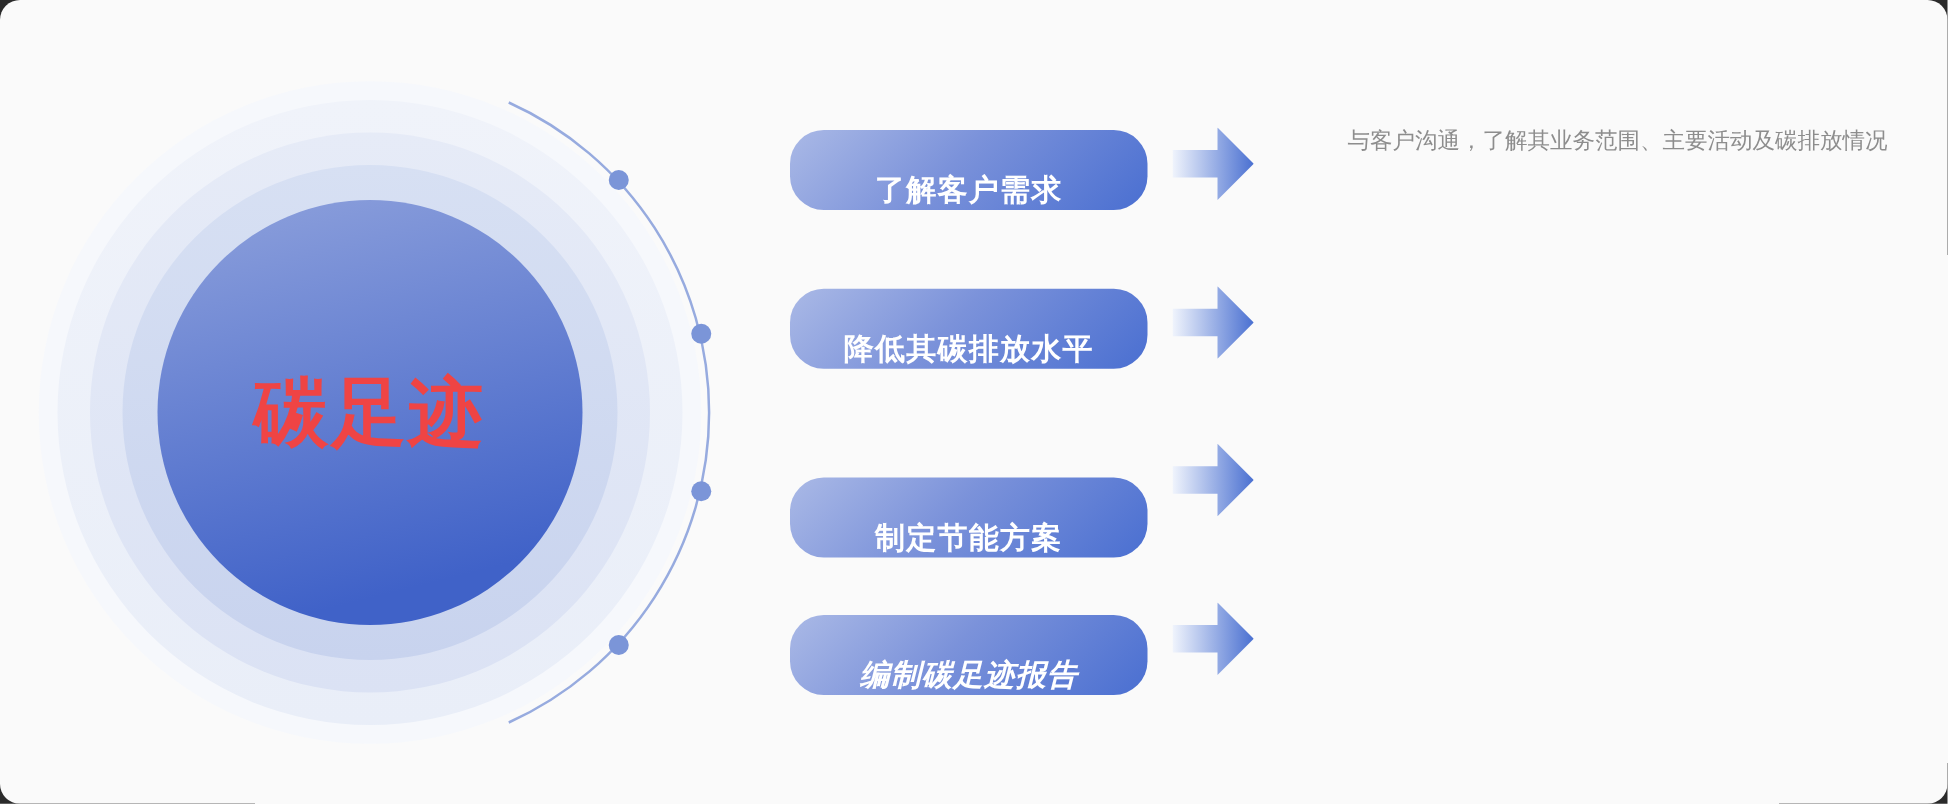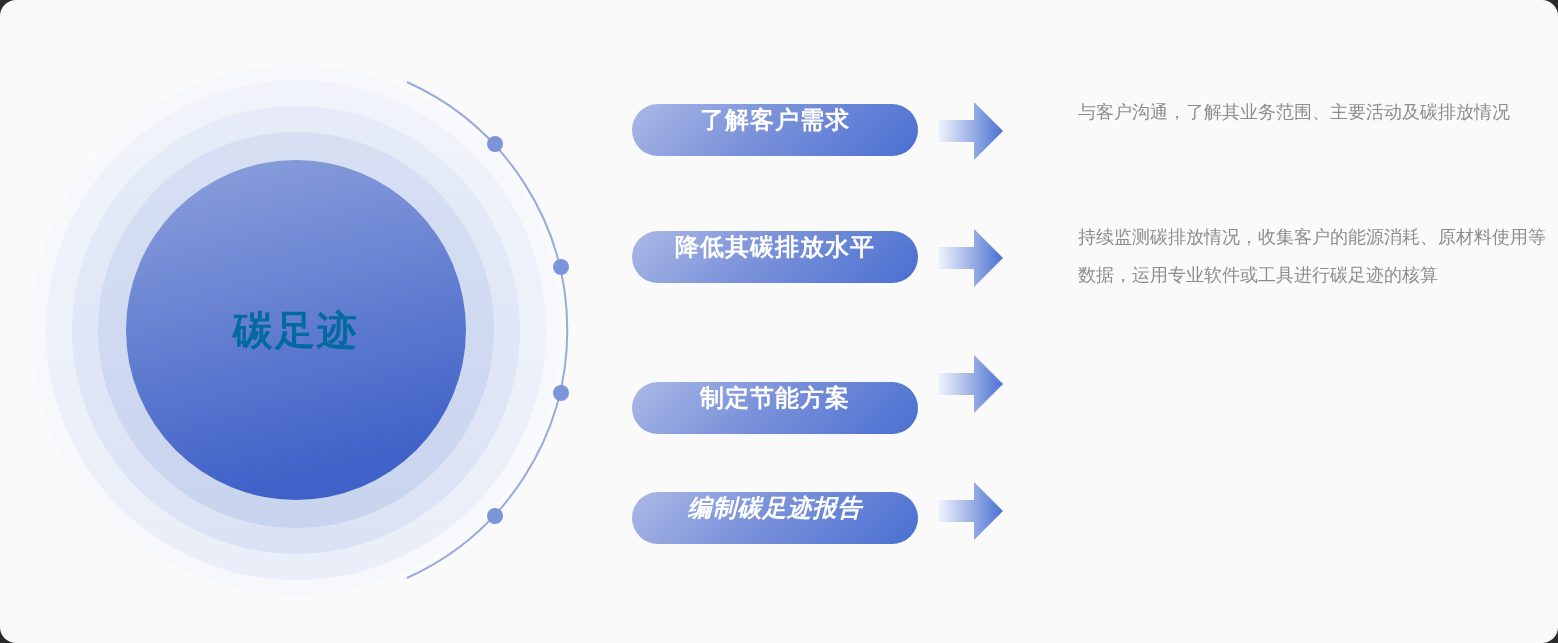--- a/index.html
+++ b/index.html
@@ -13,27 +13,27 @@
   .card{
     position:absolute;inset:0;
     background:#fafafa;
     border-radius:16px;
     overflow:hidden;
   }
   .diagram-svg{position:absolute;left:0;top:0;}
   .center-label{
     position:absolute;left:136px;top:301px;width:320px;height:58px;
     line-height:58px;text-align:center;
-    font-size:40px;font-weight:700;color:#0369a1;letter-spacing:2px;
+    font-size:60px;font-weight:700;color:#ef4444;letter-spacing:2px;
   }
   .pill{
-    position:absolute;left:632px;width:286px;height:52px;
+    position:absolute;left:632px;width:286px;height:64px;
     border-radius:27px;
     background:linear-gradient(135deg,#aab9e6 0%,#7b92da 45%,#4a6fd1 100%);
-    display:flex;align-items:flex-start;justify-content:center;
+    display:flex;align-items:flex-end;justify-content:center;
   }
   .pill span{
     font-size:24px;font-weight:700;color:#ffffff;letter-spacing:1px;
   }
   .arrow{position:absolute;left:938px;width:65px;height:58px;}
   .desc{
     position:absolute;left:1038px;width:468px;
     font-size:18px;line-height:38px;color:#8d8d8d;
     text-align:left;word-break:break-all;margin-left:40px;
   }
@@ -98,21 +98,20 @@
       <polygon points="0,18 36,18 36,0 65,29 36,58 36,40 0,40" fill="url(#gArrow)"></polygon>
     </svg>
     <div class="desc r1-desc">与客户沟通，了解其业务范围、主要活动及碳排放情况</div>
 
     <div class="pill r2-pill">
       <span>降低其碳排放水平</span>
     </div>
     <svg class="arrow r2-arrow" viewBox="0 0 65 58">
       <polygon points="0,18 36,18 36,0 65,29 36,58 36,40 0,40" fill="url(#gArrow)"></polygon>
     </svg>
-    <div class="desc r2-desc">持续监测碳排放情况，收集客户的能源消耗、原材料使用等数据，运用专业软件或工具进行碳足迹的核算</div>
 
     <div class="pill r3-pill">
       <span>制定节能方案</span>
     </div>
     <svg class="arrow r3-arrow" viewBox="0 0 65 58">
       <polygon points="0,18 36,18 36,0 65,29 36,58 36,40 0,40" fill="url(#gArrow)"></polygon>
     </svg>
 
     <div class="pill r4-pill">
       <span>编制碳足迹报告</span>

